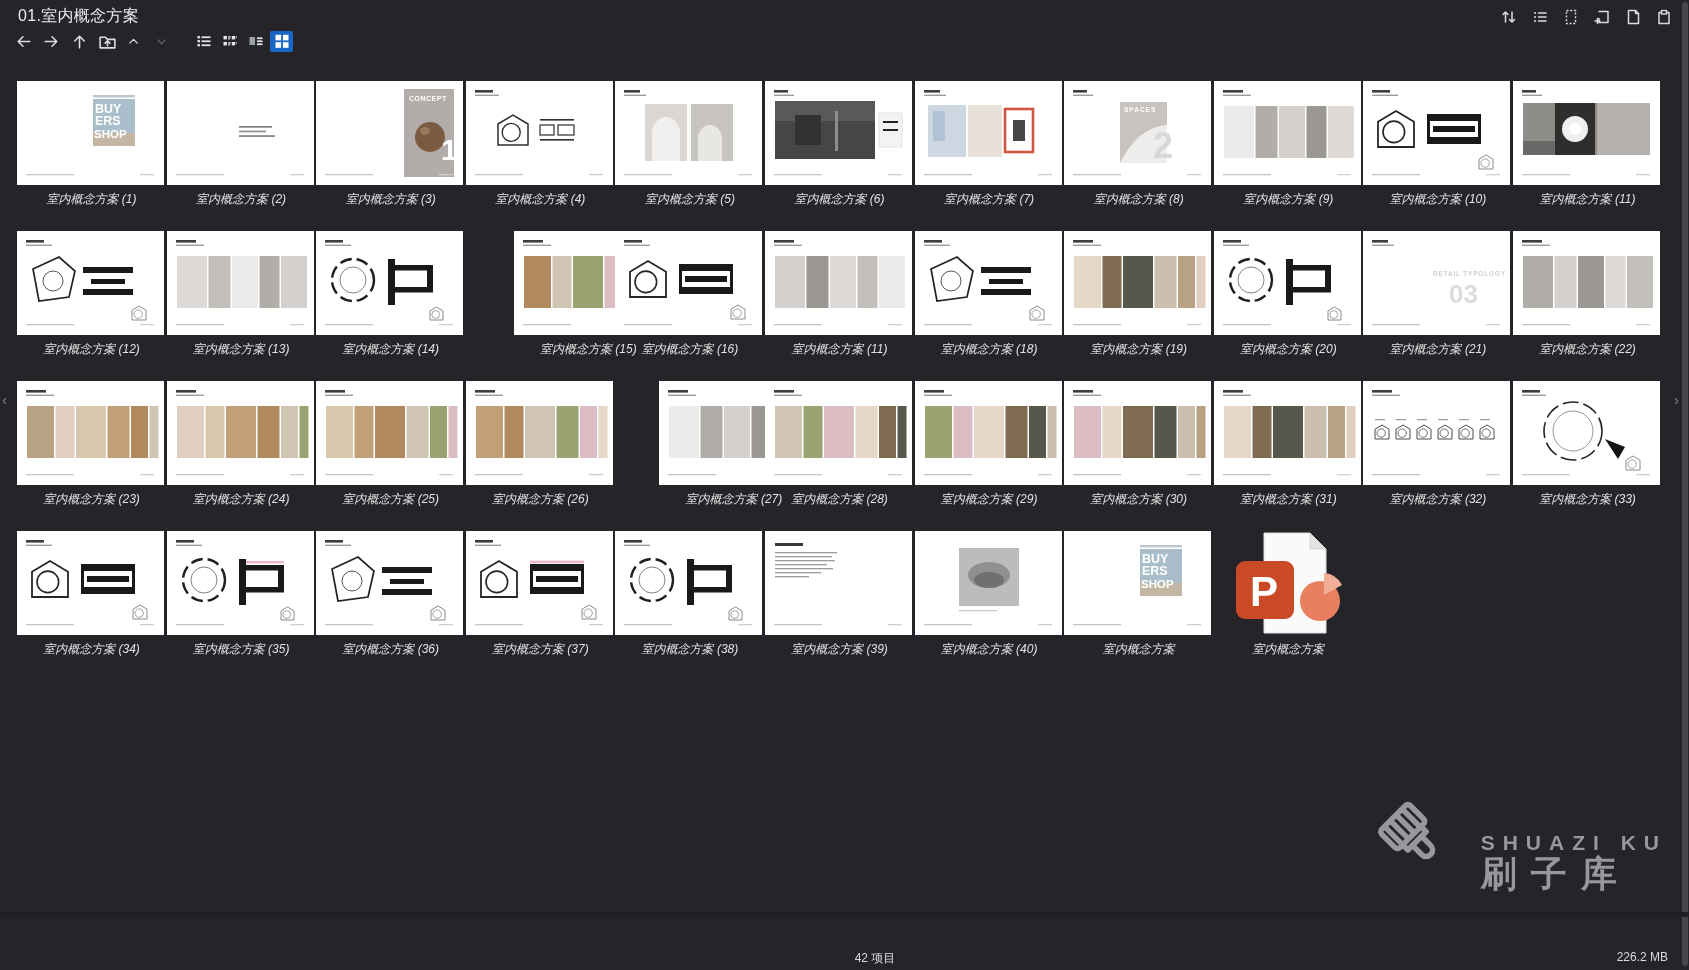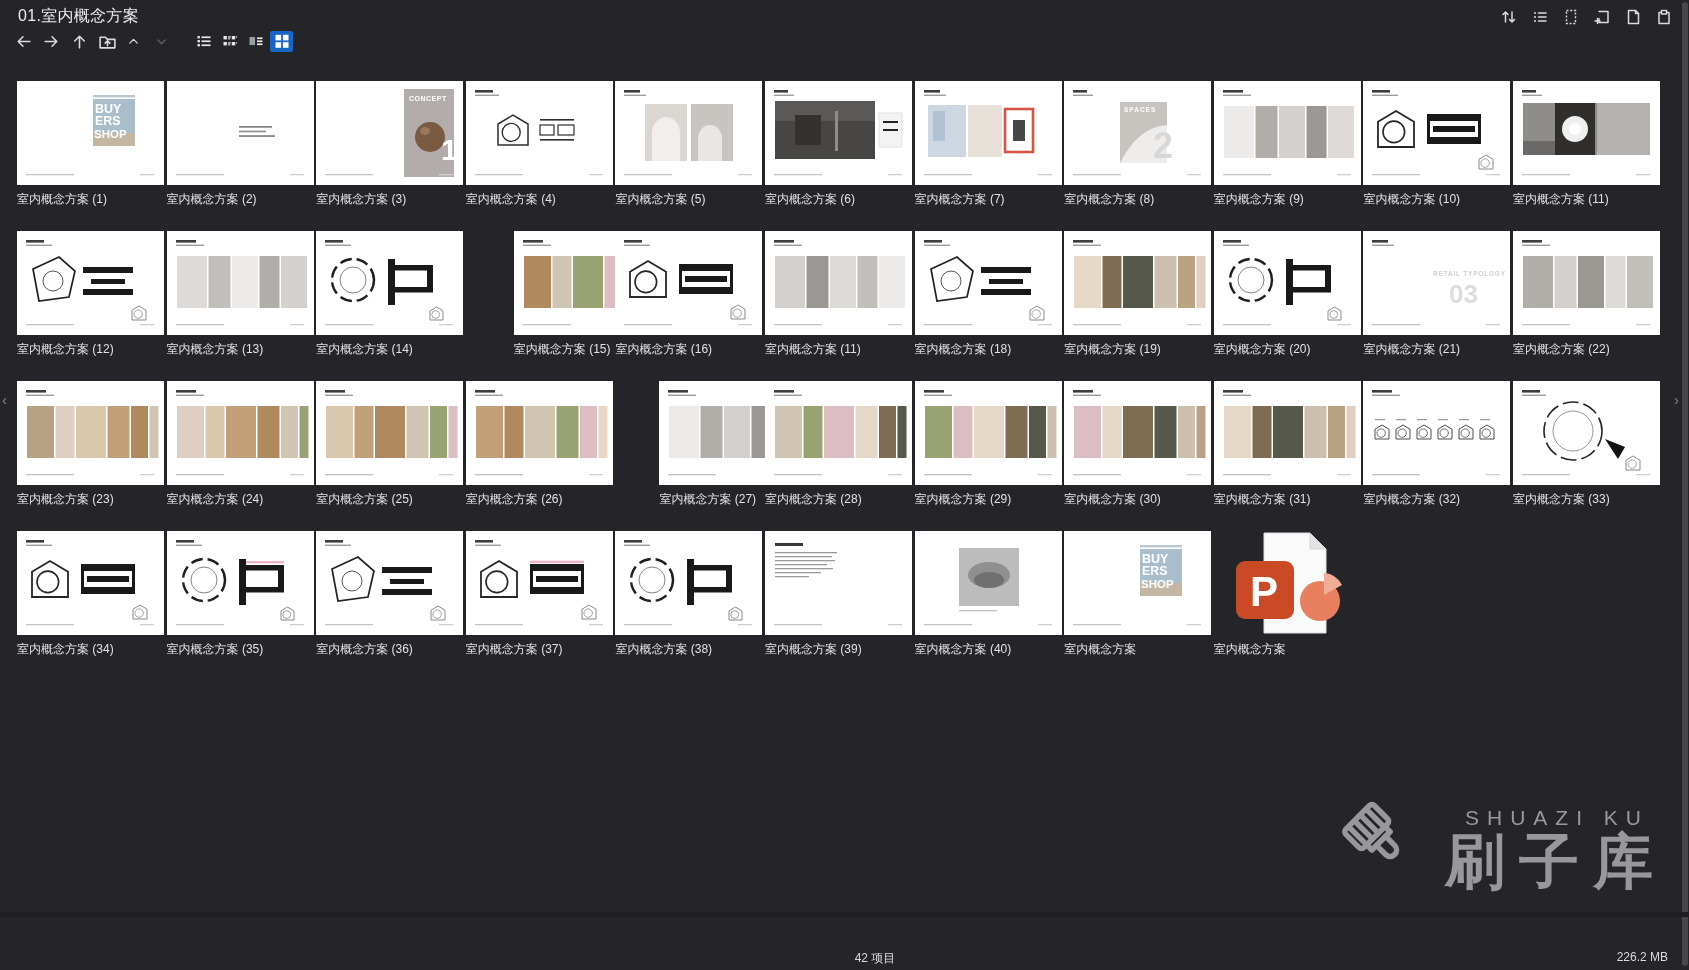--- a/index.html
+++ b/index.html
@@ -11,30 +11,30 @@
   #header-actions .hicon{width:18px;height:18px;cursor:pointer;}
   
   #toolbar{position:absolute;left:14px;top:30px;display:flex;align-items:center;gap:9px;height:22px;}
   .navicon{width:19px;height:19px;}
   #viewgroup{display:flex;gap:3px;margin-left:10px;}
   .viewbtn{width:23px;height:21px;border-radius:2px;display:flex;align-items:center;justify-content:center;cursor:pointer;}
   
   .cell{position:absolute;width:149px;cursor:pointer;}
   .thumb{width:147px;height:104px;background:#ffffff;overflow:hidden;}
   .thumb.ppt{background:transparent;}
-  .name{width:149px;margin-top:6px;text-align:left;font-size:12px;color:#e2e2e4;white-space:nowrap;overflow:hidden;}
+  .name{width:149px;margin-top:6px;text-align:center;font-size:12px;color:#e2e2e4;white-space:nowrap;overflow:hidden;font-style:italic;}
   
   #status-count{position:absolute;left:875px;top:950px;transform:translateX(-50%);font-size:12px;color:#dadadc;}
   #status-size{position:absolute;right:21px;top:950px;font-size:12px;color:#dadadc;}
   #bottom-strip{position:absolute;left:0;bottom:0;width:100%;height:5px;background:#1e1f22;}
   
   #watermark{position:absolute;right:22px;bottom:24px;display:flex;align-items:flex-end;gap:18px;color:#98989c;}
   #wm-text{display:flex;flex-direction:column;align-items:flex-start;}
-  #wm-latin{font-size:21px;font-weight:400;letter-spacing:8px;color:#98989c;margin-left:20px;}
-  #wm-cn{font-size:60px;font-weight:700;letter-spacing:14px;color:#98989c;line-height:1.05;}
+  #wm-latin{font-size:21px;font-weight:700;letter-spacing:8px;color:#98989c;}
+  #wm-cn{font-size:36px;font-weight:700;letter-spacing:14px;color:#98989c;line-height:1.05;}
   
   #scrollbar{position:absolute;right:1px;top:2px;width:6px;height:964px;background:#46474c;border-radius:3px;cursor:pointer;}
   .edge-chev{position:absolute;top:391px;font-size:15px;color:#85868a;cursor:pointer;}
   #chev-left{left:2px;}
   #chev-right{right:10px;}
 </style>
 </head>
 <body>
 
 <div id="app">

